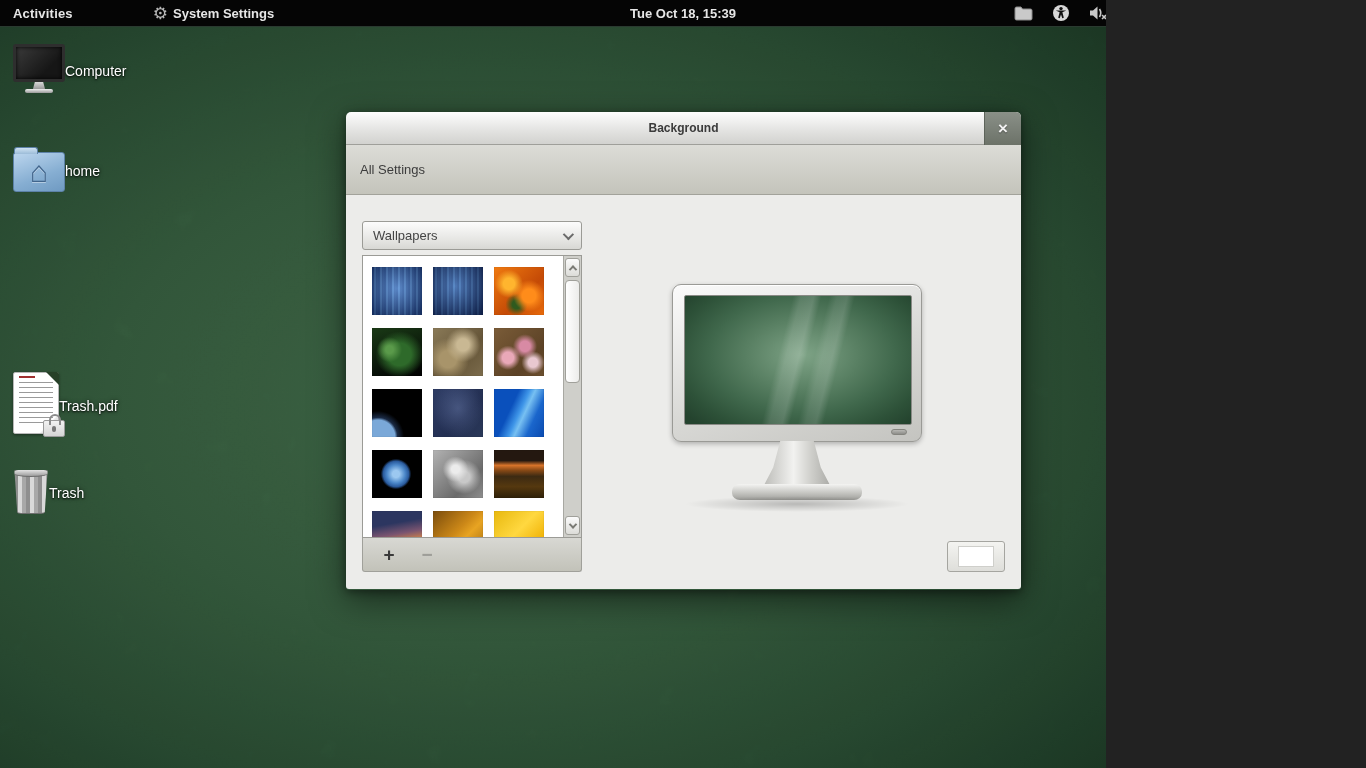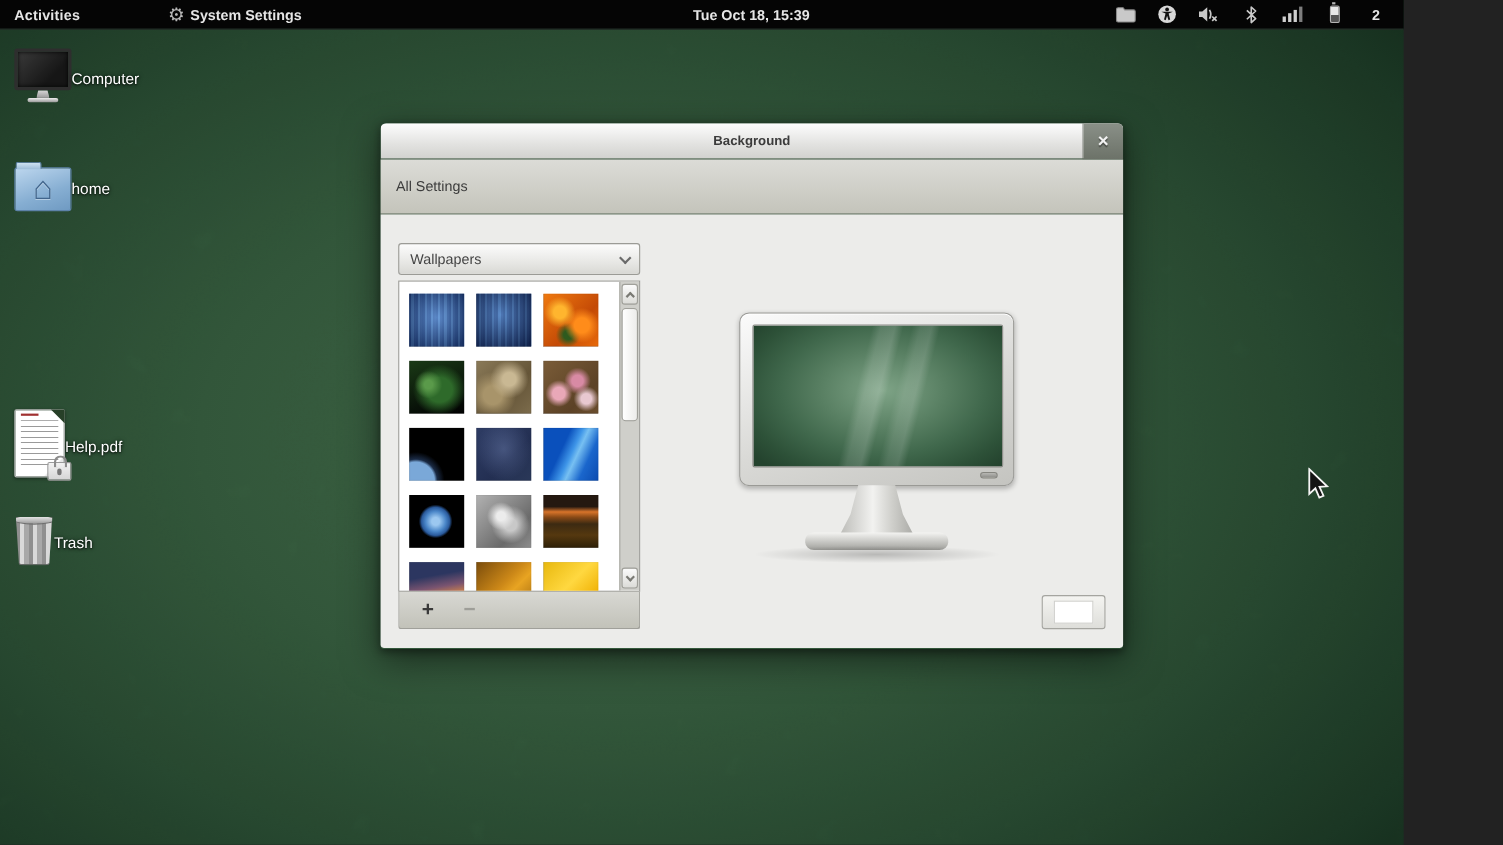--- a/index.html
+++ b/index.html
@@ -1,18 +1,18 @@
 <!DOCTYPE html>
 <html><head>
 <meta charset="utf-8">
 <style>
   * { margin:0; padding:0; box-sizing:border-box; }
   html,body { width:1366px; height:768px; overflow:hidden; }
   body { font-family:"Liberation Sans",sans-serif; background:#222; }
-  #stage { position:relative; width:1276px; height:768px; overflow:hidden;
+  #stage { position:relative; width:1106px; height:768px; overflow:hidden;
     background:
       radial-gradient(ellipse 1000px 650px at 44% 52%, #477450 0%, #3b6544 38%, #2e5438 62%, #20402a 85%, #15301e 100%);
   }
   #noise { position:absolute; inset:0; opacity:.16; pointer-events:none; }
 
   
   #topbar { position:absolute; left:0; top:0; width:1366px; height:27px; background:#050505;
     display:flex; align-items:center; color:#e6e6e6; font-size:13px; font-weight:bold; z-index:50;
     border-bottom:1px solid #2a3a30;}
   .tb-item { display:flex; align-items:center; height:100%; padding:0 9px; cursor:default; }
@@ -196,21 +196,21 @@
   </div>
 
 
   <div class="dicon" style="top:372px">
     <div class="doc" style="width:46px;height:62px">
       <span class="head"></span>
         <span class="lines" style="top:9px"></span>
         <span class="curl"></span>
       <span class="lockbadge"></span>
     </div>
-    <div class="lbl">Help.pdf</div>
+    <div class="lbl">Trash.pdf</div>
   </div>
 
   <div class="dicon" style="top:466px">
     <div class="trashcan"></div>
     <div class="lbl">Trash</div>
   </div>
 
   <div id="win">
     <div id="titlebar">
       <span id="title">Background</span>

